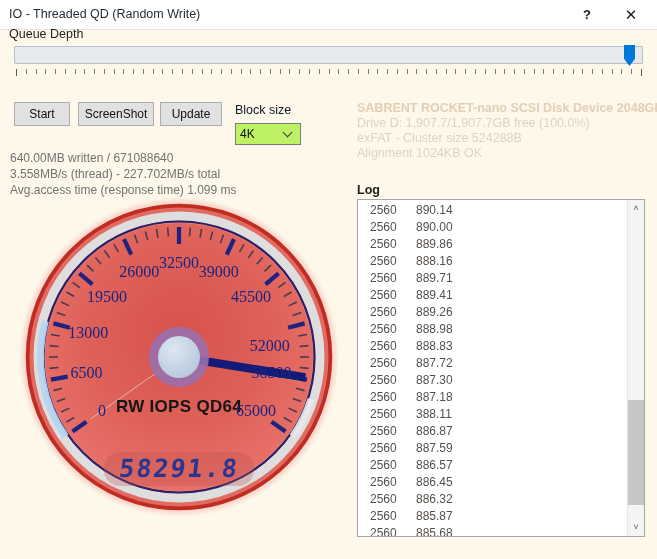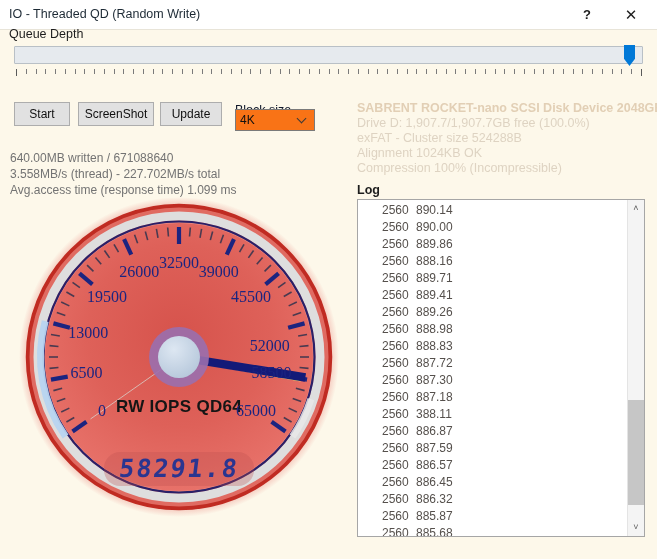--- a/index.html
+++ b/index.html
@@ -116,23 +116,23 @@
 
   
   .blocksize-label {
     position: absolute;
     left: 235px; top: 103px;
     font-size: 12.5px;
     color: #0f172a;
   }
   .combo {
     position: absolute;
-    left: 235px; top: 109px;
-    width: 80px; height: 22px;
-    background: #f97316;
+    left: 235px; top: 123px;
+    width: 66px; height: 22px;
+    background: #bef264;
     border: 1px solid #7a7a7a;
     box-sizing: border-box;
   }
   .combo-value {
     position: absolute;
     left: 4px; top: 3px;
     font-size: 12px;
     color: #101010;
   }
   .combo-arrow {
@@ -208,21 +208,21 @@
     color: #55504c;
   }
   .log-row {
     height: 17px;
     line-height: 17px;
     white-space: nowrap;
   }
   .log-row .c1 {
     display: inline-block;
     width: 58px;
-    padding-left: 24px;
+    padding-left: 12px;
     box-sizing: border-box;
   }
   .log-row .c2 {
     display: inline-block;
     width: 70px;
   }
   .scrollbar {
     position: absolute;
     right: 0; top: 0;
     width: 17px; height: 336px;
@@ -399,21 +399,20 @@
     <div>640.00MB written / 671088640</div>
     <div>3.558MB/s (thread) - 227.702MB/s total</div>
     <div>Avg.access time (response time) 1.099 ms</div>
   </div>
 
   <div class="driveinfo">
     <div class="drive-title">SABRENT ROCKET-nano SCSI Disk Device 2048GB/410</div>
     <div class="drive-line">Drive D: 1,907.7/1,907.7GB free (100.0%)</div>
     <div class="drive-line">exFAT - Cluster size 524288B</div>
     <div class="drive-line">Alignment 1024KB OK</div>
-    <div class="drive-line">Compression 100% (Incompressible)</div>
   </div>
   <div class="log-label">Log</div>
 
   <div class="loglist">
     <div class="log-rows" id="log-rows">
         <div class="log-row"><span class="c1">2560</span><span class="c2">890.14</span></div>
         <div class="log-row"><span class="c1">2560</span><span class="c2">890.00</span></div>
         <div class="log-row"><span class="c1">2560</span><span class="c2">889.86</span></div>
         <div class="log-row"><span class="c1">2560</span><span class="c2">888.16</span></div>
         <div class="log-row"><span class="c1">2560</span><span class="c2">889.71</span></div>

